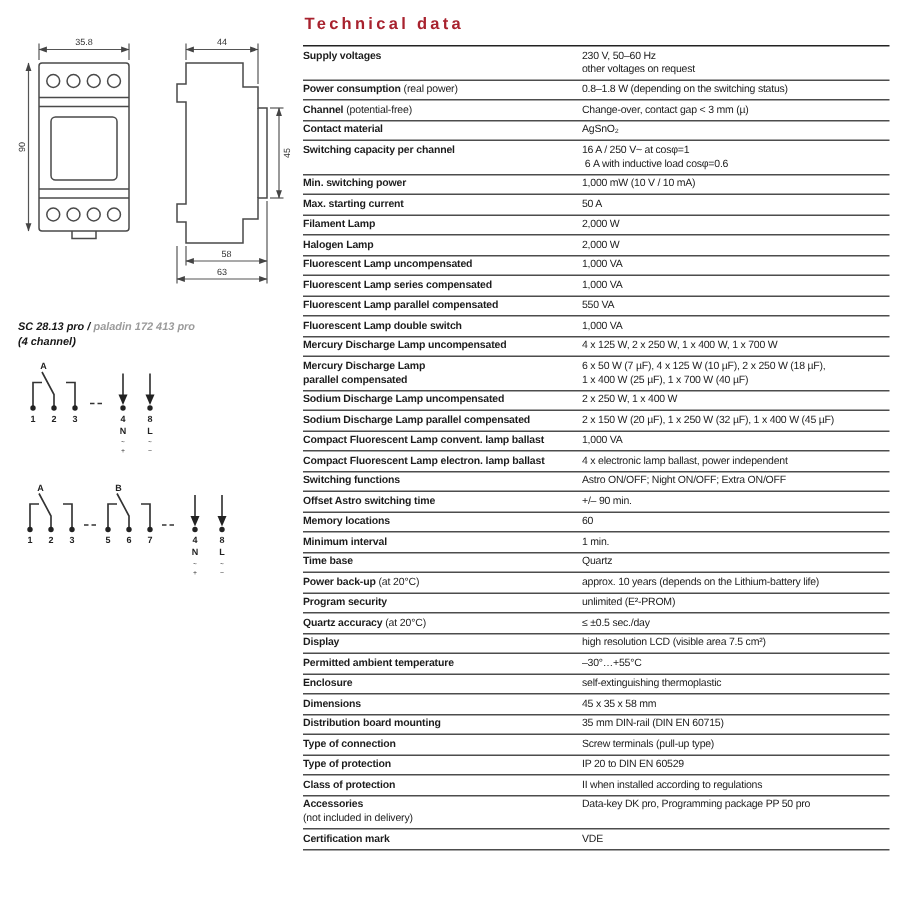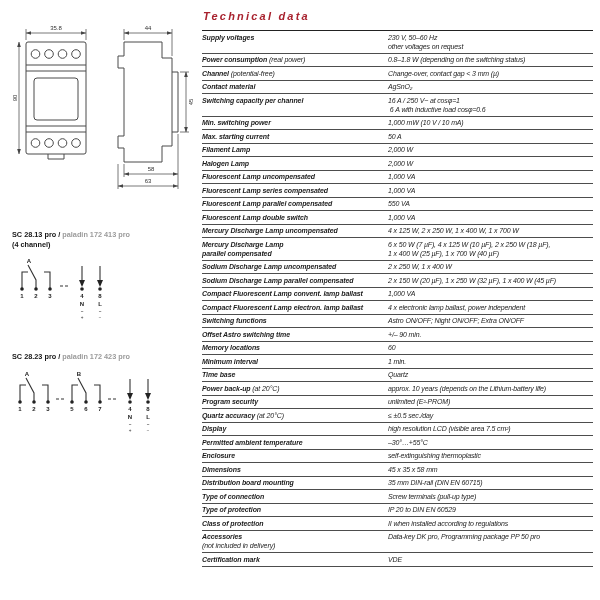--- a/index.html
+++ b/index.html
@@ -1,26 +1,26 @@
 <!DOCTYPE html>
 <html><head>
 <meta charset="utf-8">
 <style>
   html,body{margin:0;padding:0;background:#fff;}
   body{width:600px;height:600px;overflow:hidden;font-family:"Liberation Sans",sans-serif;color:#1c1c1c;}
   .page{display:flex;width:600px;height:600px;}
   .left{width:190px;flex:none;padding:4px 0 0 12px;box-sizing:border-box;}
-  .right{flex:1;padding:0 7px 0 12px;box-sizing:border-box;font-style:italic;}
+  .right{flex:1;padding:0 7px 0 12px;box-sizing:border-box;}
   .title{color:#a8222e;font-weight:bold;font-size:11px;letter-spacing:2.2px;margin:10px 0 8px 1px;font-family:"Liberation Sans",sans-serif;}
   .spec-table{border-top:1.6px solid #222;border-bottom:0;}
   .row{display:flex;border-bottom:1px solid #4d4d4d;padding:1.5px 0 2px 0;}
   .cl{width:186px;flex:none;padding-right:6px;box-sizing:border-box;font-size:7px;line-height:9px;font-weight:bold;white-space:pre-line;letter-spacing:-0.1px;}
   .cl .nt{font-weight:normal;}
   .cv{flex:1;font-size:7px;line-height:9px;white-space:pre-line;letter-spacing:-0.15px;}
-  .caption{margin-top:30px;line-height:9.5px;}
+  .caption{margin-top:13px;line-height:9.5px;font-style:italic;}
   .cap1{font-size:7.3px;font-weight:bold;color:#161616;}
   .mgray{color:#9b9b9b;}
   .cap2{font-size:7.3px;font-weight:bold;color:#161616;}
   svg{display:block;}
   .views{margin-top:14px;}
   .wiring{margin-top:5px;}
   svg text{font-family:"Liberation Sans",sans-serif;}
   .dimtxt{font-size:6px;fill:#333;}
   .termtxt{font-size:6px;font-weight:bold;fill:#222;}
   .poltxt{font-size:4.6px;fill:#333;}
@@ -119,21 +119,20 @@
       <text class="termtxt" x="88" y="44" text-anchor="middle">8</text>
       <text class="termtxt" x="70" y="52" text-anchor="middle">N</text>
       <text class="termtxt" x="88" y="52" text-anchor="middle">L</text>
       <text class="poltxt" x="70" y="59" text-anchor="middle">~</text>
       <text class="poltxt" x="70" y="65" text-anchor="middle">+</text>
       <text class="poltxt" x="88" y="59" text-anchor="middle">~</text>
       <text class="poltxt" x="88" y="65" text-anchor="middle">−</text>
     </svg>
 
     <div class="caption">
-      <div class="cap1"><span>SC 28.23 pro /</span><span class="mgray"> paladin 172 423 pro</span></div>
     </div>
 
     <svg class="wiring" width="170" height="68" viewBox="0 0 170 68">
       <g stroke="#333" stroke-width="1.1" fill="none">
         <path d="M8,34 V18 H14"></path>
         <path d="M36,34 V18 H30"></path>
         <path d="M22,34 V26 L14,11"></path>
         <line x1="44" y1="32" x2="52" y2="32" stroke-dasharray="3,2"></line>
         <path d="M60,34 V18 H66"></path>
         <path d="M88,34 V18 H82"></path>

